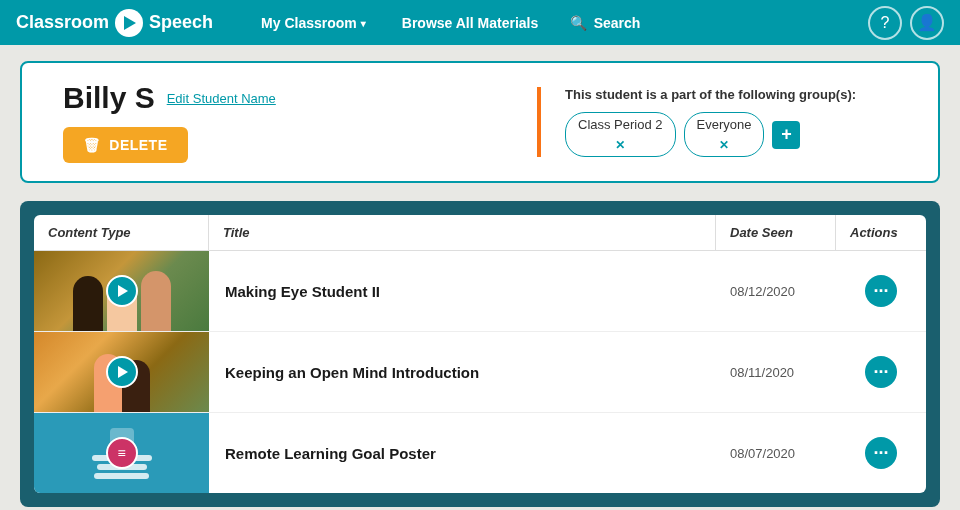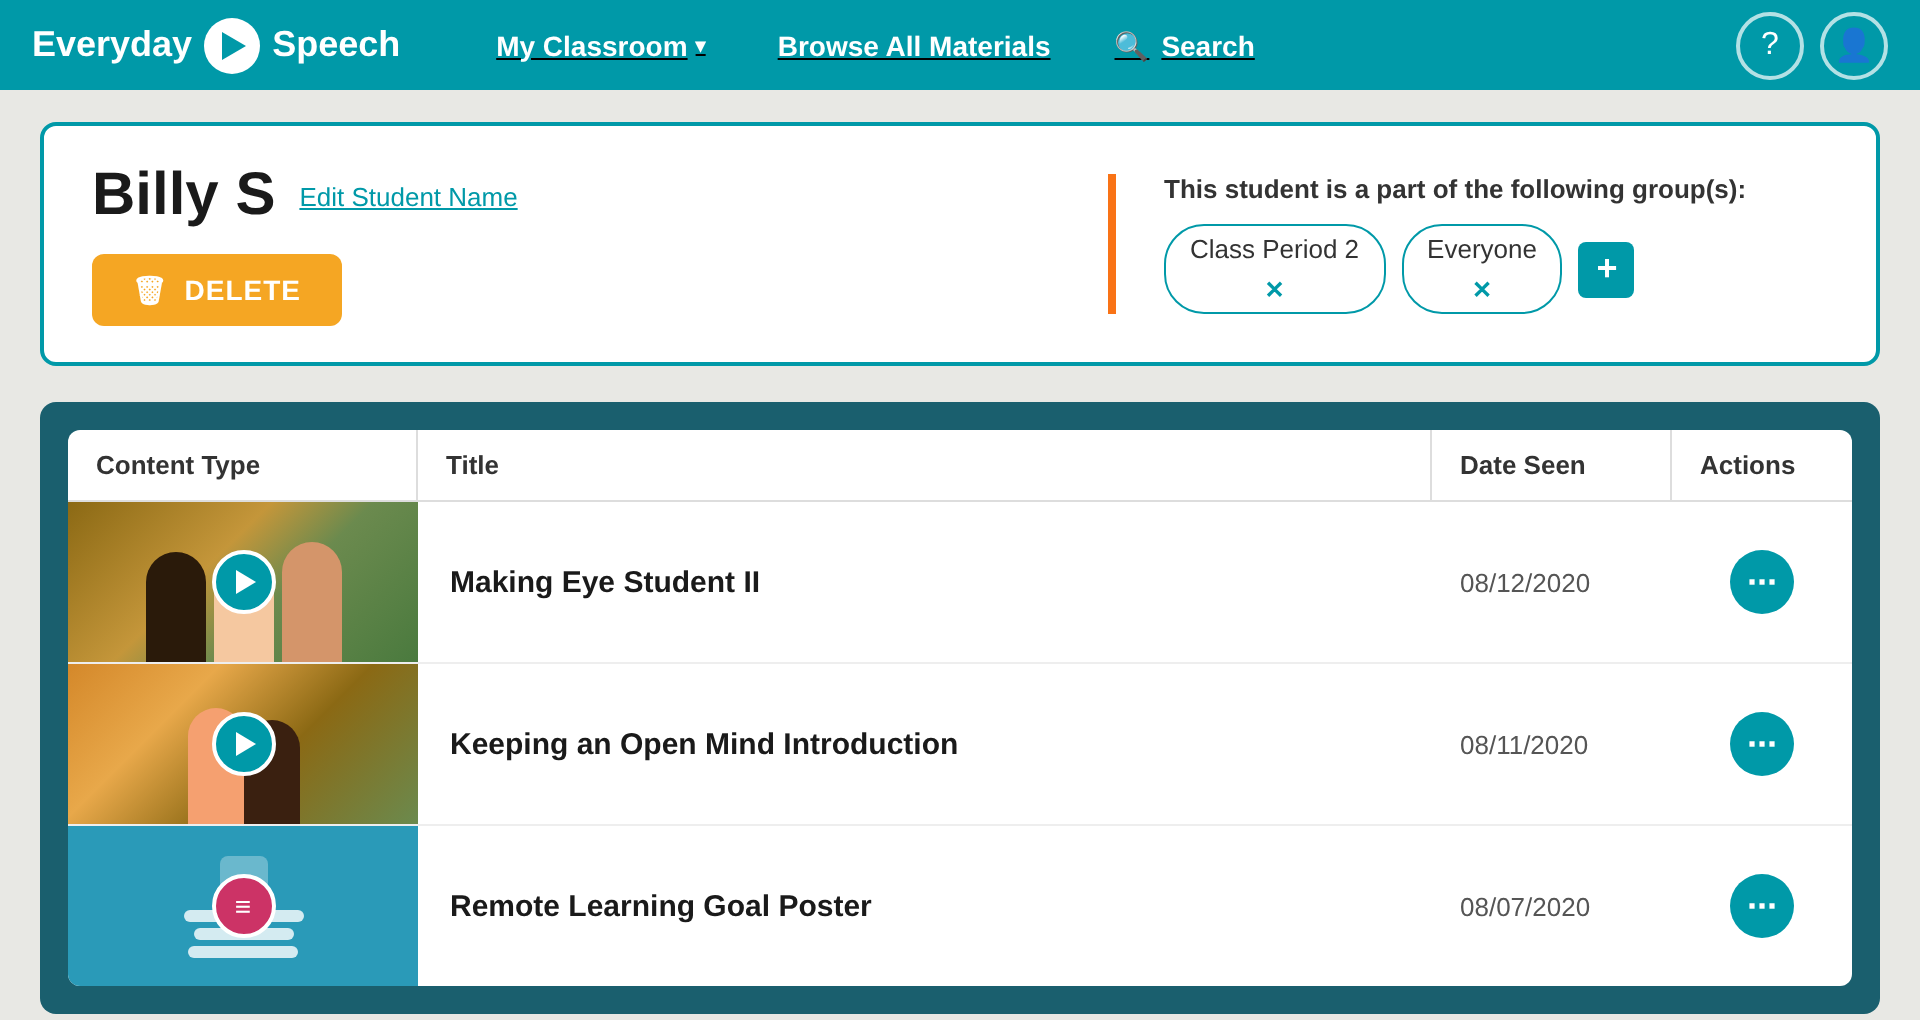--- a/index.html
+++ b/index.html
@@ -35,21 +35,20 @@
       border-top: 7px solid transparent;
       border-bottom: 7px solid transparent;
       border-left: 12px solid #0099a8;
       margin-left: 2px;
     }
     .nav-items {
       display: flex;
       align-items: center;
       gap: 0;
       flex: 1;
-      text-decoration: underline;
     }
     .nav-item {
       color: white;
       font-size: 14px;
       font-weight: 600;
       padding: 0 18px;
       cursor: pointer;
       display: flex;
       align-items: center;
       gap: 4px;
@@ -84,21 +83,21 @@
     }
 
     
     .main { padding: 16px 20px; }
 
     
     .student-card {
       background: white;
       border: 2px solid #0099a8;
       border-radius: 8px;
-      padding: 18px 24px;
+      padding: 18px 41px;
       display: flex;
       align-items: center;
       margin-bottom: 18px;
     }
     .student-info { flex: 1; }
     .student-name {
       font-size: 30px;
       font-weight: 800;
       color: #1a1a1a;
       display: flex;
@@ -185,20 +184,21 @@
     }
     .table-container {
       background: white;
       border-radius: 6px;
       overflow: hidden;
     }
     .table-header {
       display: grid;
       grid-template-columns: 175px 1fr 120px 90px;
       border-bottom: 1px solid #ddd;
+      font-style: italic;
     }
     .table-header-cell {
       padding: 10px 14px;
       font-size: 13px;
       font-weight: 600;
       color: #333;
       border-right: 1px solid #ddd;
     }
     .table-header-cell:last-child { border-right: none; }
 
@@ -333,21 +333,21 @@
       width: 24px; height: 24px;
       background: rgba(255,255,255,0.3);
       border-radius: 4px;
     }
   </style>
 </head>
 <body>
 
 <nav class="navbar">
   <div class="navbar-brand">
-    <span>Everyday</span>
+    <span>Classroom</span>
     <div class="brand-icon">
       <div class="brand-icon-inner"></div>
     </div>
     <span>Speech</span>
   </div>
 
   <div class="nav-items">
     <div class="nav-item">
       <span>My Classroom</span>
       <span class="chevron-down">▾</span>

